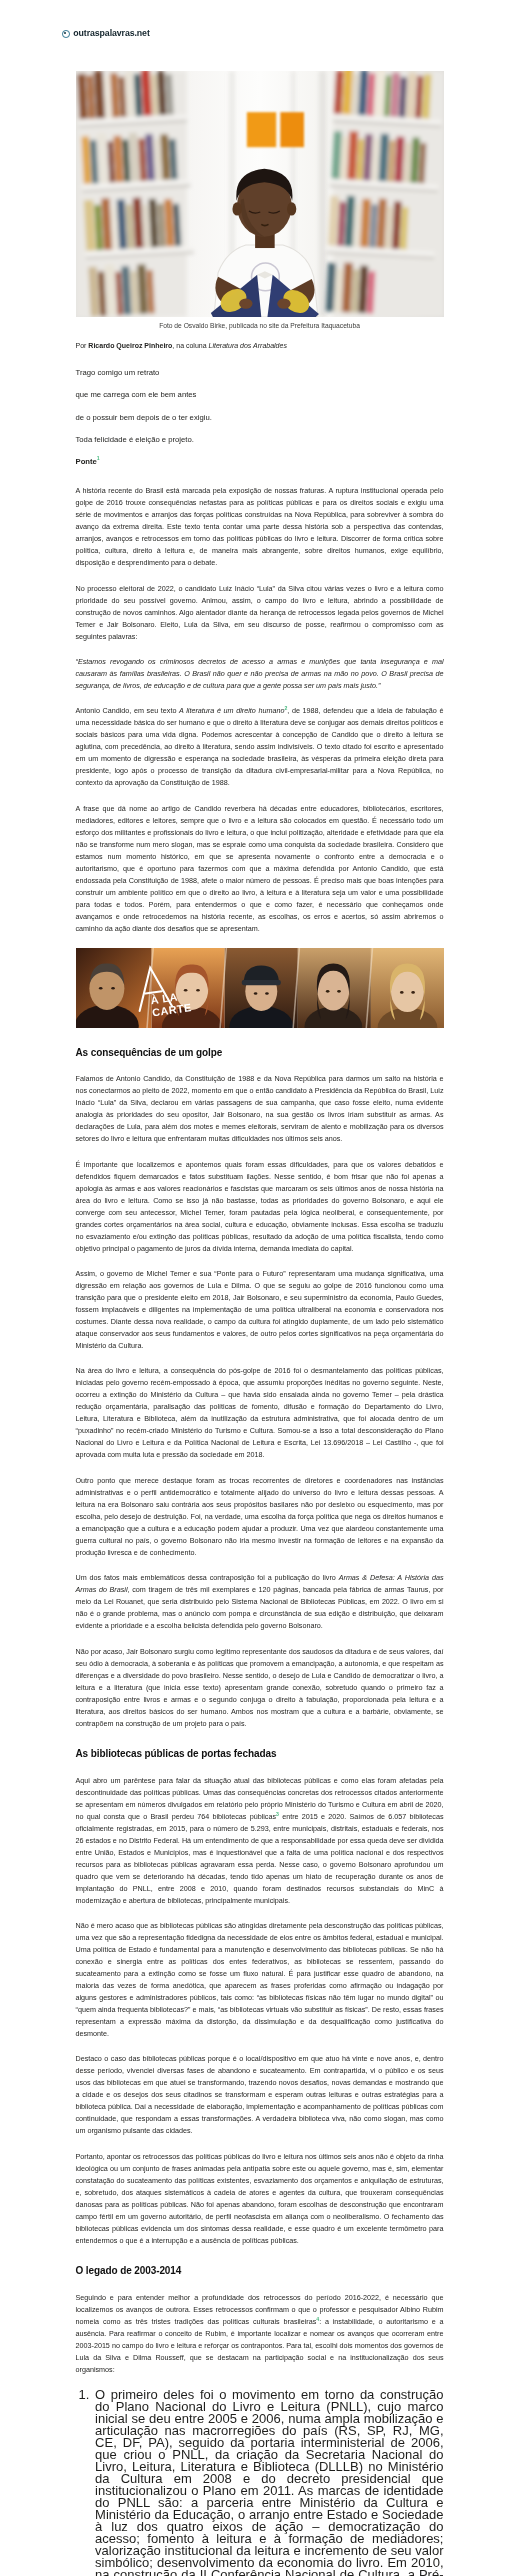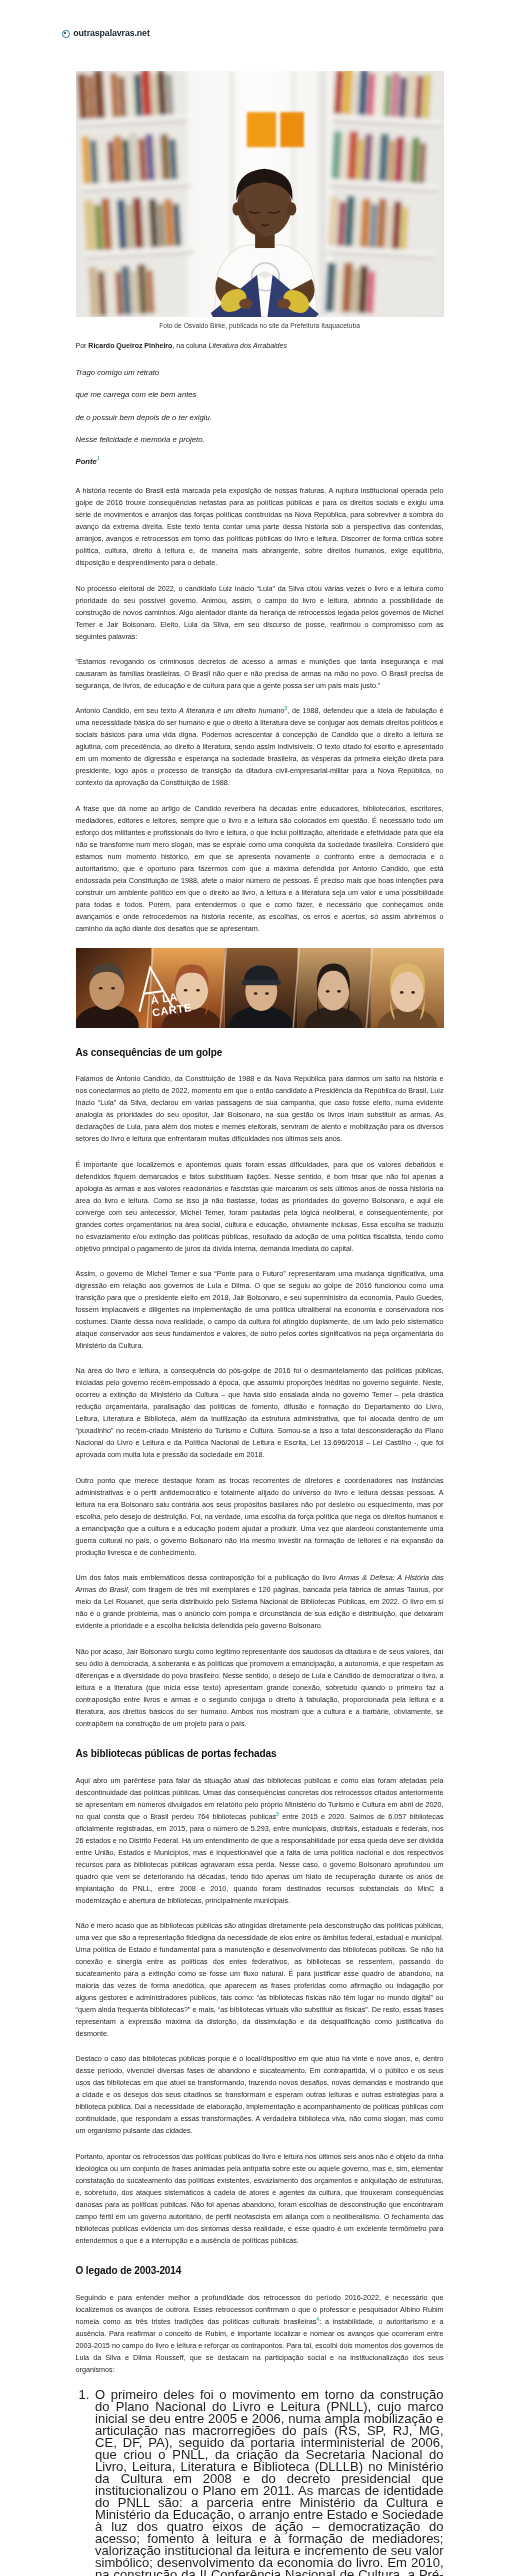--- a/index.html
+++ b/index.html
@@ -9,27 +9,27 @@
   .logo-icon::after{content:"";position:absolute;width:2.1px;height:2.1px;border-radius:50%;background:#143440;top:1px;left:0.5px;}
   .site-name{font-size:8.8px;font-weight:bold;color:#15262e;letter-spacing:-0.1px;}
   .content{width:368px;margin:0 auto;padding-top:47px;padding-bottom:46px;}
   h1.page-title{font-size:16px;line-height:1.3;font-weight:bold;color:#141414;text-align:center;margin:4.1px auto 0;max-width:340px;letter-spacing:-0.3px;}
   figure.hero-figure{margin:24px 0 0;padding:0;width:368px;}
   .hero-img{display:block;width:368px;height:246px;}
   figcaption.hero-caption{margin-top:5.2px;font-size:6.7px;color:#3b3b39;text-align:center;}
   .byline{margin-top:12.4px;font-size:7px;color:#242422;}
   .byline .author{font-weight:bold;}
   .byline .col{font-style:italic;}
-  .epigraph{margin-top:19.6px;font-style:italic;color:#232321;}
+  .epigraph{margin-top:19.6px;color:#232321;}
   .epigraph p{font-size:7.7px;line-height:9.8px;margin:0 0 12.4px;}
   .epigraph .attrib{font-weight:bold;}
   sup.fn-ref{color:#47b97f;font-weight:bold;font-size:5.2px;line-height:0;}
   .article-body{margin-top:18.5px;}
   .para{font-size:7.2px;line-height:12px;text-align:justify;margin:0 0 13.4px;color:#1f1f1d;}
-  .quote{}
+  .quote{font-style:italic;}
   .it{font-style:italic;}
   h2.sec-heading{font-size:10px;font-weight:bold;color:#101010;margin:18.5px 0 15.5px;letter-spacing:-0.1px;}
   ol.num-list{margin:0 0 13.4px;padding-left:17.5px;}
   ol.num-list li{font-size:13px;line-height:12px;text-align:justify;margin-bottom:8.2px;padding-left:2.1px;}
   .ad-banner{width:368px;height:80px;margin:5.2px 0 16.5px;display:block;overflow:hidden;}
 </style>
 </head>
 <body>
 
 <div class="site-logo">
@@ -198,21 +198,21 @@
     </svg>
     <figcaption class="hero-caption">Foto de Osvaldo Birke, publicada no site da Prefeitura Itaquacetuba</figcaption>
   </figure>
 
   <p class="byline"><span>Por </span><span class="author">Ricardo Queiroz Pinheiro</span><span>, na coluna </span><span class="col">Literatura dos Arrabaldes</span></p>
 
   <div class="epigraph">
     <p>Trago comigo um retrato</p>
     <p>que me carrega com ele bem antes</p>
     <p>de o possuir bem depois de o ter exigiu.</p>
-    <p>Nesse felicidade é memória e projeto.</p>
+    <p>Toda felicidade é eleição e projeto.</p>
     <p class="attrib"><span>Ponte</span><sup class="fn-ref">1</sup></p>
   </div>
 
   <div class="article-body">
       <p class="para">A história recente do Brasil está marcada pela exposição de nossas fraturas. A ruptura institucional operada pelo golpe de 2016 trouxe consequências nefastas para as políticas públicas e para os direitos sociais e exigiu uma série de movimentos e arranjos das forças políticas construídas na Nova República, para sobreviver à sombra do avanço da extrema direita. Este texto tenta contar uma parte dessa história sob a perspectiva das contendas, arranjos, avanços e retrocessos em torno das políticas públicas do livro e leitura. Discorrer de forma crítica sobre política, cultura, direito à leitura e, de maneira mais abrangente, sobre direitos humanos, exige equilíbrio, disposição e desprendimento para o debate.</p>
       <p class="para">No processo eleitoral de 2022, o candidato Luiz Inácio “Lula” da Silva citou várias vezes o livro e a leitura como prioridade do seu possível governo. Animou, assim, o campo do livro e leitura, abrindo a possibilidade de construção de novos caminhos. Algo alentador diante da herança de retrocessos legada pelos governos de Michel Temer e Jair Bolsonaro. Eleito, Lula da Silva, em seu discurso de posse, reafirmou o compromisso com as seguintes palavras:</p>
       <p class="para quote">“Estamos revogando os criminosos decretos de acesso a armas e munições que tanta insegurança e mal causaram às famílias brasileiras. O Brasil não quer e não precisa de armas na mão no povo. O Brasil precisa de segurança, de livros, de educação e de cultura para que a gente possa ser um país mais justo.”</p>
       <p class="para"><span class="">Antonio Candido, em seu texto </span><span class="it">A literatura é um direito humano</span><sup class="fn-ref">2</sup><span class="">, de 1988, defendeu que a ideia de fabulação é uma necessidade básica do ser humano e que o direito à literatura deve se conjugar aos demais direitos políticos e sociais básicos para uma vida digna. Podemos acrescentar à concepção de Candido que o direito à leitura se aglutina, com precedência, ao direito à literatura, sendo assim indivisíveis. O texto citado foi escrito e apresentado em um momento de digressão e esperança na sociedade brasileira, às vésperas da primeira eleição direta para presidente, logo após o processo de transição da ditadura civil-empresarial-militar para a Nova República, no contexto da aprovação da Constituição de 1988.</span></p>
       <p class="para">A frase que dá nome ao artigo de Candido reverbera há décadas entre educadores, bibliotecários, escritores, mediadores, editores e leitores, sempre que o livro e a leitura são colocados em questão. É necessário todo um esforço dos militantes e profissionais do livro e leitura, o que inclui politização, alteridade e efetividade para que ela não se transforme num mero slogan, mas se espraie como uma conquista da sociedade brasileira. Considero que estamos num momento histórico, em que se apresenta novamente o confronto entre a democracia e o autoritarismo, que é oportuno para fazermos com que a máxima defendida por Antonio Candido, que está endossada pela Constituição de 1988, afete o maior número de pessoas. É preciso mais que boas intenções para construir um ambiente político em que o direito ao livro, à leitura e à literatura seja um valor e uma possibilidade para todas e todos. Porém, para entendermos o que e como fazer, é necessário que conheçamos onde avançamos e onde retrocedemos na história recente, as escolhas, os erros e acertos, só assim abriremos o caminho da ação diante dos desafios que se apresentam.</p>
       <div class="ad-banner"><svg viewBox="0 0 715 155" width="368" height="80" preserveAspectRatio="none">

